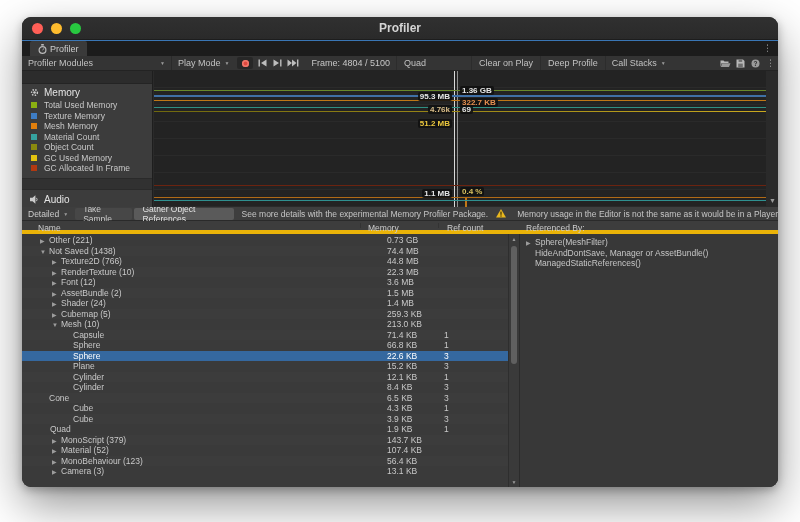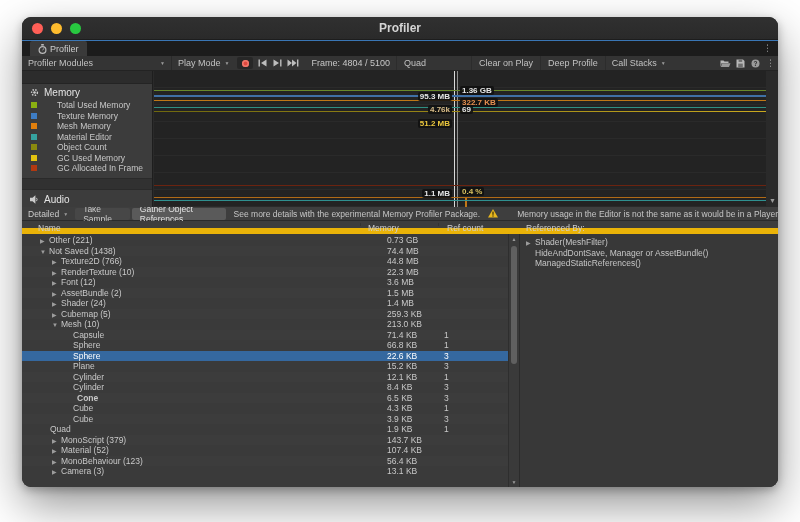--- a/index.html
+++ b/index.html
@@ -35,42 +35,42 @@
   .frameinfo { margin-left:5px; padding:0 6px; color:#c8c8c8; }
   .gap40 { width:38px; }
   .spacer { flex:1; }
   .ticon { width:15px; height:100%; display:flex; align-items:center; justify-content:center; }
   
   .modarea { position:relative; height:136px; background:#2a2a2a; }
   .sidebar { position:absolute; left:0; top:0; width:131px; height:136px; background:#3c3c3c; border-right:1px solid #1e1e1e; overflow:hidden; }
   .prevmod { height:13px; background:#2c2c2c; border-bottom:1px solid #242424; }
   .modhead { display:flex; align-items:center; gap:5px; height:16px; padding-left:8px; color:#e4e4e4; font-size:10px; }
   .legend { padding-left:9px; }
-  .legend-item { display:flex; align-items:center; gap:20px; height:10.5px;text-align:right; }
+  .legend-item { display:flex; align-items:center; gap:7px; height:10.5px;text-align:right; }
   .sw { width:6px; height:6px; flex:0 0 6px; }
   .ll { font-size:8.5px; color:#c9c9c9; white-space:nowrap; }
   .modgap { height:12px; background:#313131; border-top:1px solid #2a2a2a; border-bottom:1px solid #2a2a2a; margin-top:4px; margin-bottom:2px; margin-left:-9px; }
   .chart { position:absolute; left:132px; top:0; width:612px; height:136px; background:#232323;
     background-image:repeating-linear-gradient(180deg, transparent 0 16px, #2a2a2a 16px 17px); }
   .cline { position:absolute; left:0; width:100%; }
   .chip { position:absolute; font-size:8px; font-weight:bold; line-height:9px; padding:0 2px; background:rgba(16,16,16,.88); border-radius:2px; white-space:nowrap; }
   .frameline  { position:absolute; top:0; bottom:0; left:300px; width:1px; background:#d8d8d8; }
   .frameline2 { position:absolute; top:0; bottom:0; left:303px; width:1px; background:#8f8f8f; }
   .spike { position:absolute; left:311px; top:127px; width:2px; height:9px; background:#c07818; }
   .modscroll { position:absolute; right:2px; bottom:3px; font-size:7px; color:#9a9a9a; }
   
   .detailbar { height:14px; background:#3e3e3e; border-bottom:1px solid #2a2a2a; display:flex; align-items:center; font-size:8.5px; color:#cccccc; }
   .ditem { display:flex; align-items:center; gap:4px; padding:0 6px; height:100%; }
   .dbtn { display:flex; align-items:center; padding:0 8px; height:12px; margin:8px 1px; border-radius:2px; background:#474747; }
   .dbtn.hl { background:#5a5a5a; color:#e2e2e2; }
   .dinfo { margin-left:7px; color:#c6c6c6; white-space:nowrap; }
-  .dwarn { margin-left:19px; color:#c6c6c6; white-space:nowrap; }
+  .dwarn { margin-left:11px; color:#c6c6c6; white-space:nowrap; }
   .warn-svg { margin-left:8px; flex:0 0 auto; }
   
-  .tablehead { position:relative; height:13px; background:#3d3d3d; border-bottom:6px solid #eab308; font-size:8.5px; color:#cfcfcf; }
+  .tablehead { position:relative; height:13px; background:#3d3d3d; border-bottom:4px solid #eab308; font-size:8.5px; color:#cfcfcf; }
   .tablehead .col { position:absolute; top:1.5px; }
   .col-name { left:16px; } .col-mem { left:346px; } .col-ref { left:425px; } .col-refby { left:504px; }
   .hsep { position:absolute; top:2px; bottom:2px; width:1px; background:#333333; }
   .body { position:relative; height:253px; background:#3a3a3a; }
   .tree { position:absolute; left:0; top:1px; width:486px; }
   .trow { position:relative; height:10.5px; line-height:10.5px; font-size:8.5px; color:#c9c9c9; white-space:nowrap; }
   .trow:nth-child(even){ background:#3c3c3c; }
   .trow.sel { background:#35689f; color:#ffffff; }
   .arrow { display:inline-block; width:9px; font-size:6px; color:#9c9c9c; }
   .trow.sel .arrow { color:#d8e4f0; }
@@ -192,21 +192,21 @@
           <div class="legend-item">
             <span class="sw" style="background: rgb(62, 125, 196);"></span>
             <span class="ll">Texture Memory</span>
           </div>
           <div class="legend-item">
             <span class="sw" style="background: rgb(224, 127, 13);"></span>
             <span class="ll">Mesh Memory</span>
           </div>
           <div class="legend-item">
             <span class="sw" style="background: rgb(54, 163, 160);"></span>
-            <span class="ll">Material Editor</span>
+            <span class="ll">Material Count</span>
           </div>
           <div class="legend-item">
             <span class="sw" style="background: rgb(138, 138, 14);"></span>
             <span class="ll">Object Count</span>
           </div>
           <div class="legend-item">
             <span class="sw" style="background: rgb(227, 195, 16);"></span>
             <span class="ll">GC Used Memory</span>
           </div>
           <div class="legend-item">
@@ -283,34 +283,34 @@
         <div class="trow"><span style="padding-left: 30px;"><span class="arrow">▶</span><span>AssetBundle (2)</span></span><span class="cell-mem">1.5 MB</span><span class="cell-ref"></span></div>
         <div class="trow"><span style="padding-left: 30px;"><span class="arrow">▶</span><span>Shader (24)</span></span><span class="cell-mem">1.4 MB</span><span class="cell-ref"></span></div>
         <div class="trow"><span style="padding-left: 30px;"><span class="arrow">▶</span><span>Cubemap (5)</span></span><span class="cell-mem">259.3 KB</span><span class="cell-ref"></span></div>
         <div class="trow"><span style="padding-left: 30px;"><span class="arrow">▼</span><span>Mesh (10)</span></span><span class="cell-mem">213.0 KB</span><span class="cell-ref"></span></div>
         <div class="trow"><span style="padding-left: 42px;"><span class="arrow"></span><span>Capsule</span></span><span class="cell-mem">71.4 KB</span><span class="cell-ref">1</span></div>
         <div class="trow"><span style="padding-left: 42px;"><span class="arrow"></span><span>Sphere</span></span><span class="cell-mem">66.8 KB</span><span class="cell-ref">1</span></div>
         <div class="trow sel"><span style="padding-left: 42px;"><span class="arrow"></span><span>Sphere</span></span><span class="cell-mem">22.6 KB</span><span class="cell-ref">3</span></div>
         <div class="trow"><span style="padding-left: 42px;"><span class="arrow"></span><span>Plane</span></span><span class="cell-mem">15.2 KB</span><span class="cell-ref">3</span></div>
         <div class="trow"><span style="padding-left: 42px;"><span class="arrow"></span><span>Cylinder</span></span><span class="cell-mem">12.1 KB</span><span class="cell-ref">1</span></div>
         <div class="trow"><span style="padding-left: 42px;"><span class="arrow"></span><span>Cylinder</span></span><span class="cell-mem">8.4 KB</span><span class="cell-ref">3</span></div>
-        <div class="trow"><span style="padding-left: 46px; font-weight: bold;"><span class="arrow"></span><span>Cone</span></span><span class="cell-mem">6.5 KB</span><span class="cell-ref">3</span></div>
+        <div class="trow"><span style="padding-left: 18px;"><span class="arrow"></span><span>Cone</span></span><span class="cell-mem">6.5 KB</span><span class="cell-ref">3</span></div>
         <div class="trow"><span style="padding-left: 42px;"><span class="arrow"></span><span>Cube</span></span><span class="cell-mem">4.3 KB</span><span class="cell-ref">1</span></div>
         <div class="trow"><span style="padding-left: 42px;"><span class="arrow"></span><span>Cube</span></span><span class="cell-mem">3.9 KB</span><span class="cell-ref">3</span></div>
         <div class="trow"><span style="padding-left: 19px;"><span class="arrow"></span><span>Quad</span></span><span class="cell-mem">1.9 KB</span><span class="cell-ref">1</span></div>
         <div class="trow"><span style="padding-left: 30px;"><span class="arrow">▶</span><span>MonoScript (379)</span></span><span class="cell-mem">143.7 KB</span><span class="cell-ref"></span></div>
         <div class="trow"><span style="padding-left: 30px;"><span class="arrow">▶</span><span>Material (52)</span></span><span class="cell-mem">107.4 KB</span><span class="cell-ref"></span></div>
         <div class="trow"><span style="padding-left: 30px;"><span class="arrow">▶</span><span>MonoBehaviour (123)</span></span><span class="cell-mem">56.4 KB</span><span class="cell-ref"></span></div>
         <div class="trow"><span style="padding-left: 30px;"><span class="arrow">▶</span><span>Camera (3)</span></span><span class="cell-mem">13.1 KB</span><span class="cell-ref"></span></div>
       </div>
     <div class="vscroll">
       <span class="sarr up">▲</span>
       <div class="thumb"></div>
       <span class="sarr dn">▼</span>
     </div>
     <div class="refpanel" id="refpanel">
-        <div class="ritem"><span class="arrow">▶</span><span>Shader(MeshFilter)</span></div>
+        <div class="ritem"><span class="arrow">▶</span><span>Sphere(MeshFilter)</span></div>
         <div class="ritem"><span class="arrow"></span><span>HideAndDontSave, Manager or AssetBundle()</span></div>
         <div class="ritem"><span class="arrow"></span><span>ManagedStaticReferences()</span></div>
       </div>
   </div>
 
 </div>
 
 </body></html>

